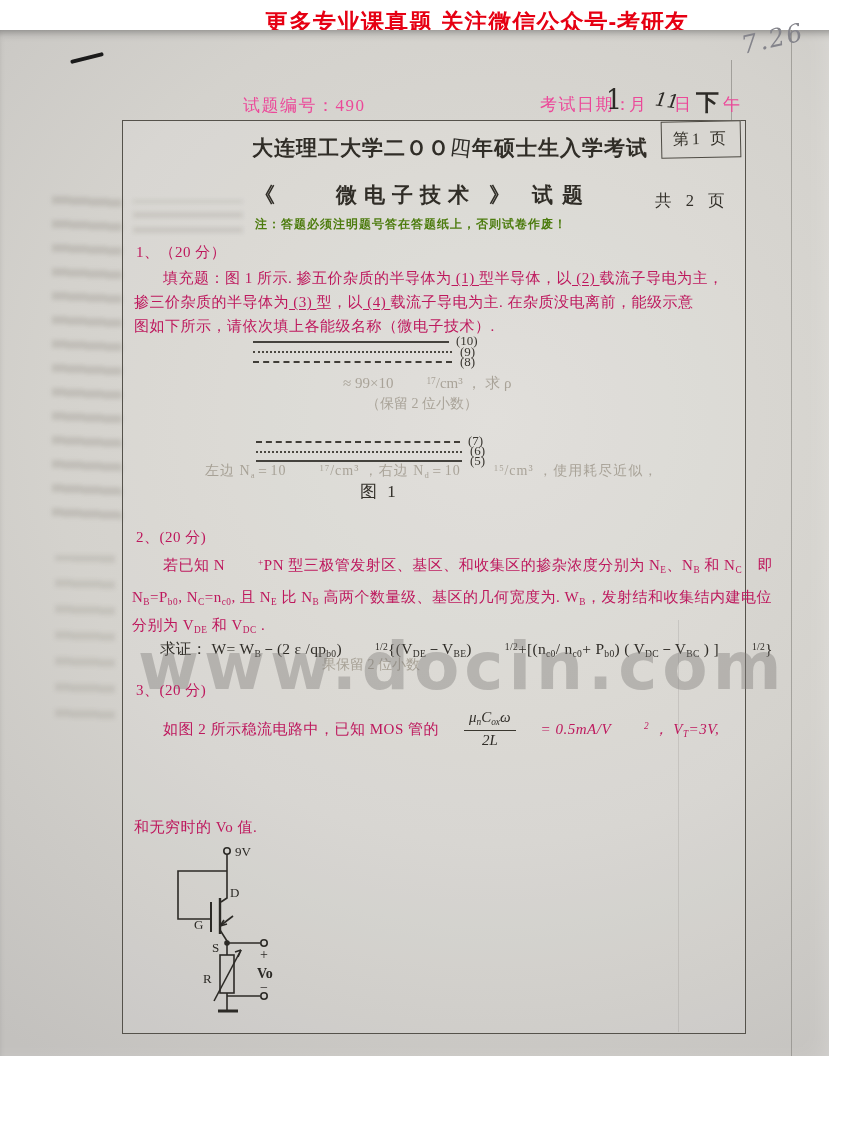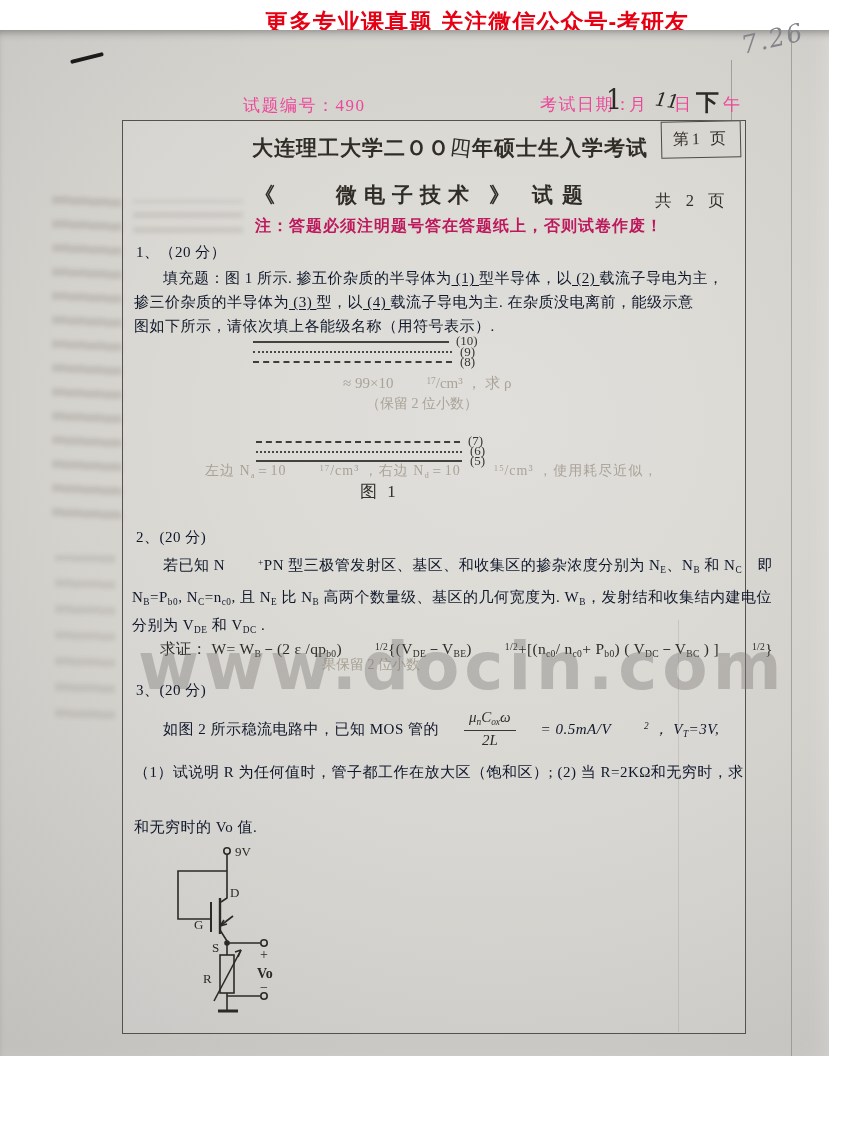--- a/index.html
+++ b/index.html
@@ -14,22 +14,22 @@
   .frame{position:absolute;left:122px;top:120px;width:622px;height:912px;
          border:1.6px solid #55524b;background:rgba(255,255,255,.10);}
   .pagebox{position:absolute;left:661px;top:121px;width:78px;height:35px;border:1.6px solid #4e4b44;
            display:flex;align-items:center;justify-content:center;font-size:16px;letter-spacing:3px;
            background:rgba(215,213,208,.6);transform:rotate(-1.2deg);color:#333028;}
   
   .hdr{font-size:17px;letter-spacing:1.5px;color:#ec4899;}
   .hw{font-family:"DejaVu Serif",serif;color:#2c2a26;}
   .title1{font-size:21px;font-weight:600;letter-spacing:1px;color:#302d27;}
   .title2{font-size:21px;font-weight:600;letter-spacing:2px;color:#302d27;}
-  .note{font-size:16px;font-weight:700;letter-spacing:1px;color:#be185d;}
-  .body{font-size:15px;letter-spacing:.5px;color:#0f172a;}
+  .note{font-size:12px;font-weight:700;letter-spacing:1px;color:#4d7c0f;}
+  .body{font-size:15px;letter-spacing:.5px;color:#be185d;}
   .formula{font-size:15.5px;letter-spacing:.3px;color:#2f2c27;}
   .small{font-size:13px;color:#3a3731;}
   sub{font-size:62%;vertical-align:-0.32em;}
   sup{font-size:62%;vertical-align:0.45em;padding-left:33px;}
   .u{text-decoration:underline;text-underline-offset:2px;}
   
   .lvl{position:absolute;height:0;}
   
   .wm{position:absolute;left:138px;top:628px;font-family:"DejaVu Sans",sans-serif;font-weight:700;
       font-size:66px;letter-spacing:5px;color:rgba(125,123,120,.40);white-space:nowrap;}
@@ -87,21 +87,21 @@
   <div class="abs title2" style="left:336px;top:181px;letter-spacing:7px;">微电子技术</div>
   <div class="abs title2" style="left:489px;top:181px;">》</div>
   <div class="abs title2" style="left:532px;top:181px;letter-spacing:9px;">试题</div>
   <div class="abs" style="left:655px;top:190px;font-size:16.5px;letter-spacing:5px;color:#33302a;">共 2 页</div>
 
   <div class="abs note" style="left:255px;top:216px;">注：答题必须注明题号答在答题纸上，否则试卷作废！</div>
 
   <div class="abs body" style="left:136px;top:243px;">1、（20 分）</div>
   <div class="abs body" style="left:163px;top:269px;">填充题：图 1 所示. 掺五价杂质的半导体为<span class="u"> (1) </span>型半导体，以<span class="u"> (2) </span>载流子导电为主，</div>
   <div class="abs body" style="left:134px;top:293px;">掺三价杂质的半导体为<span class="u"> (3) </span>型，以<span class="u"> (4) </span>载流子导电为主. 在杂质没电离前，能级示意</div>
-  <div class="abs body" style="left:134px;top:317px;">图如下所示，请依次填上各能级名称（用符号表示）.</div>
+  <div class="abs body" style="left:134px;top:317px;">图如下所示，请依次填上各能级名称（微电子技术）.</div>
 
   <div class="lvl" style="left:253px;top:341px;width:196px;border-top:2.2px solid #44423d;"></div>
   <div class="lvl" style="left:253px;top:351px;width:199px;border-top:2px dotted #4a4740;"></div>
   <div class="lvl" style="left:253px;top:361px;width:199px;border-top:2.2px dashed #403d37;"></div>
   <div class="abs small" style="left:456px;top:333px;">(10)</div>
   <div class="abs small" style="left:460px;top:344px;">(9)</div>
   <div class="abs small" style="left:460px;top:354px;">(8)</div>
 
   <div class="lvl" style="left:256px;top:441px;width:204px;border-top:2.6px dashed #403d37;"></div>
   <div class="lvl" style="left:256px;top:451px;width:206px;border-top:2px dotted #4a4740;"></div>
@@ -126,21 +126,20 @@
 
   <div class="abs body" style="left:136px;top:681px;">3、(20 分)</div>
   <div class="abs fracline" style="left:163px;top:704px;height:50px;">
     <span class="body">如图 2 所示稳流电路中，已知 MOS 管的</span>
     <span class="frac">
       <span class="num">μ<sub>n</sub>C<sub>ox</sub>ω</span>
       <span>2L</span>
     </span>
     <span class="body ital">= 0.5mA/V<sup>2</sup> ， V<sub>T</sub>=3V,</span>
   </div>
-  <div class="abs body" style="left:134px;top:763px;">（1）试说明 R 为任何值时，管子都工作在放大区（饱和区）; (2) 当 R=2KΩ和无穷时，求</div>
   <div class="abs body" style="left:134px;top:818px;">和无穷时的 Vo 值.</div>
 
   <svg class="abs" style="left:158px;top:840px;" width="190" height="182" viewBox="0 0 190 182">
     <g stroke="#2c2a26" stroke-width="1.6" fill="none">
 
       <circle cx="69" cy="11" r="3.2"></circle>
 
       <polyline points="69,14 69,58 63,62"></polyline>
 
       <polyline points="69,31 20,31 20,79 53,79"></polyline>

